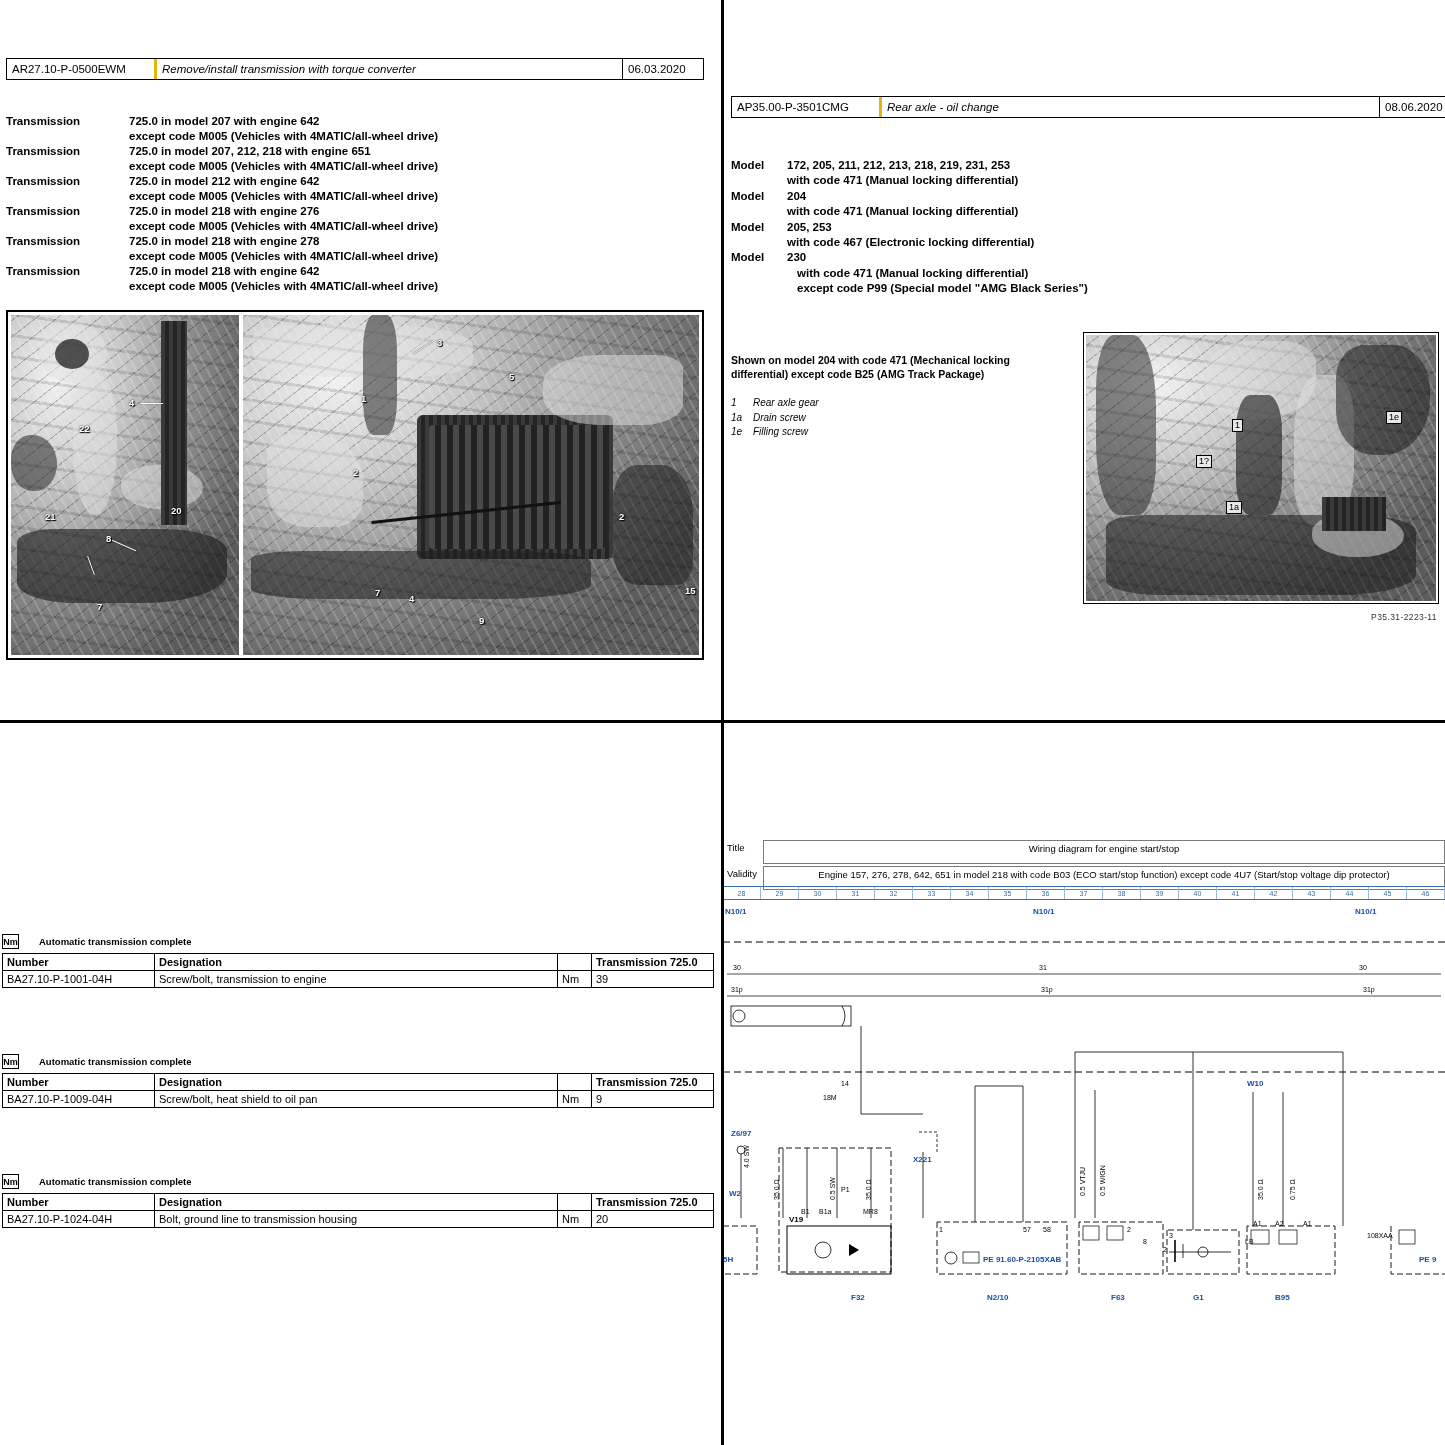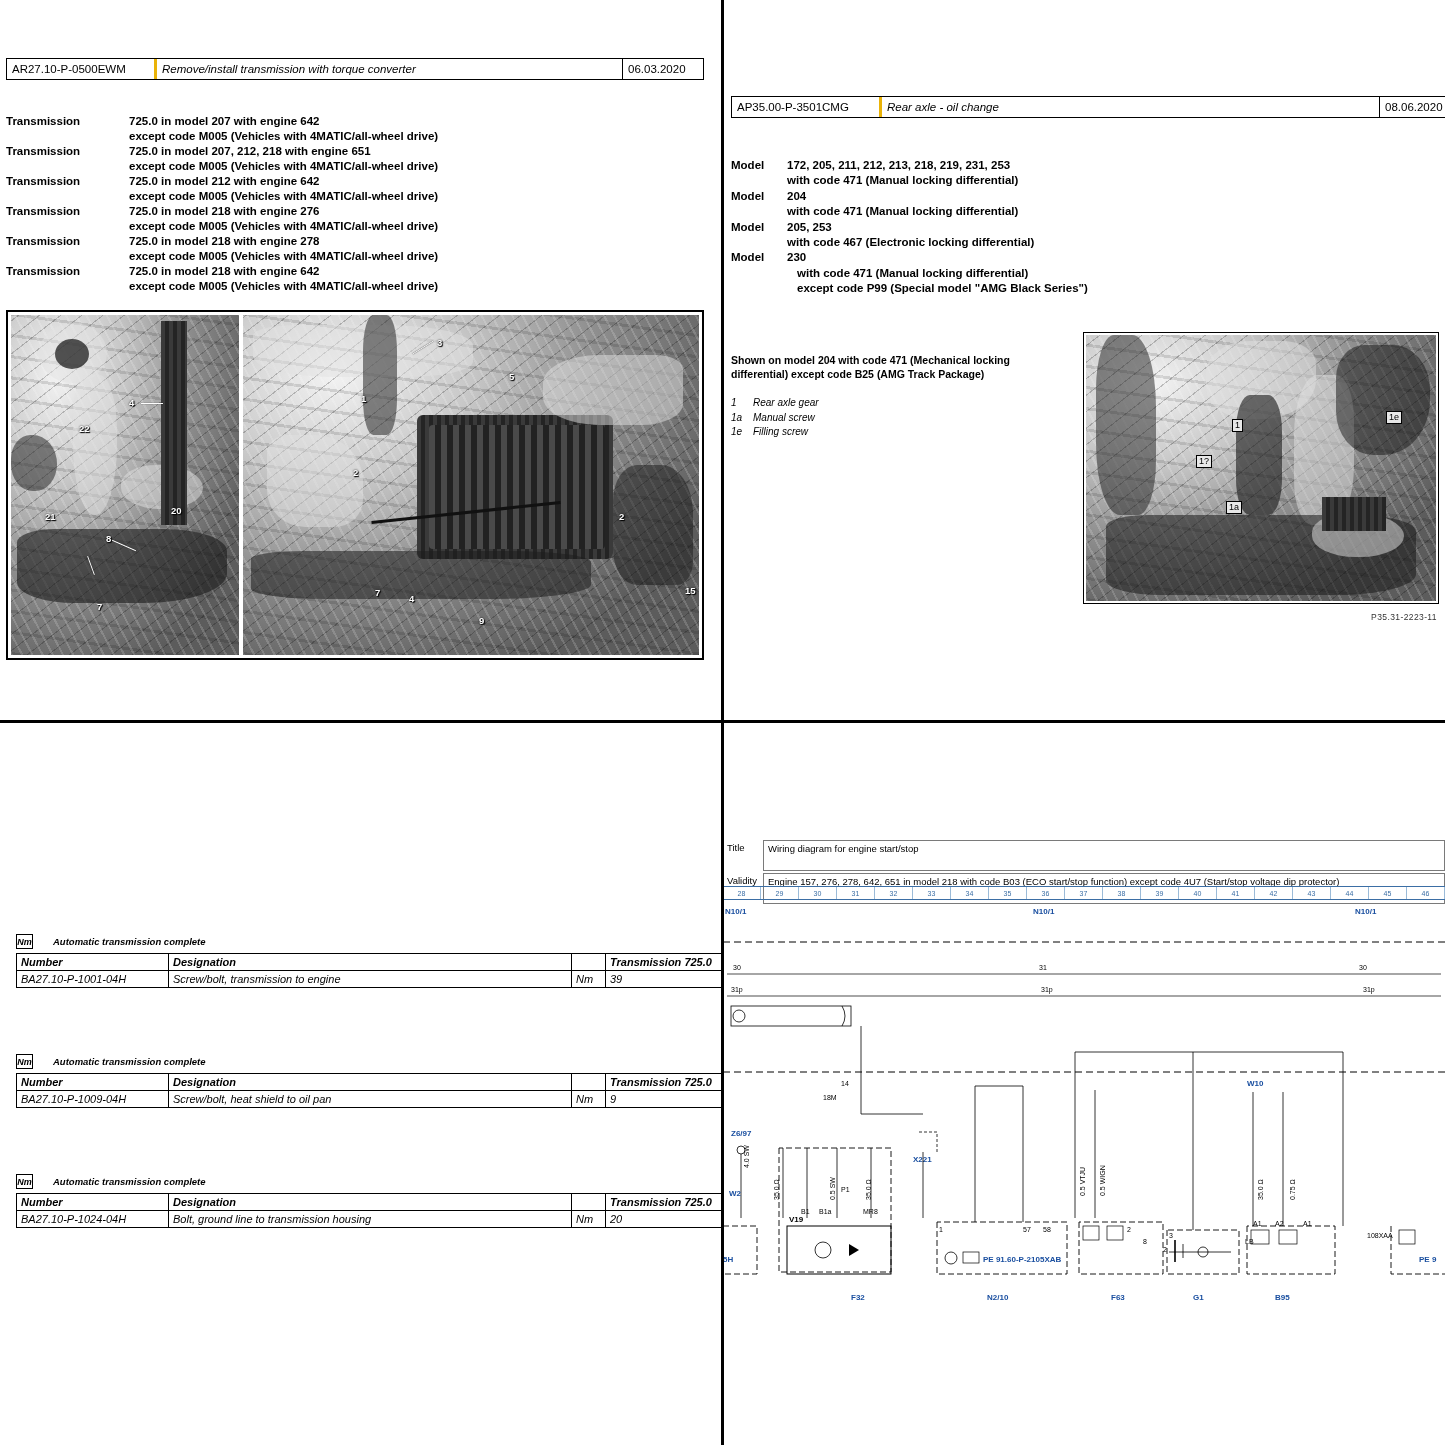--- a/index.html
+++ b/index.html
@@ -96,21 +96,21 @@
     border:1px solid #000; padding:2px; background:#fff;
   }
   .tr-fig .inner { position:relative; width:100%; height:100%; overflow:hidden; background:#9a9a9a; }
   .tr-fignum { position:absolute; right:8px; top:612px; font-size:8.5px; letter-spacing:.4px; color:#333; }
   .boxnum {
     position:absolute; font-size:9px; color:#000; background:#e8e8e8;
     border:1px solid #000; padding:0 2px; line-height:11px;
   }
 
   
-  .torque-group { position:absolute; left:16px; width:712px;font-style:italic; }
+  .torque-group { position:absolute; left:2px; width:712px; }
   .tg-head { display:flex; align-items:center; gap:6px; margin-bottom:4px; }
   .nm-badge {
     width:17px; height:15px; border:1px solid #000; font-size:9px;
     display:flex; align-items:center; justify-content:center; font-weight:bold;
   }
   .tg-title { font-size:9.5px; font-weight:bold;margin-left:14px; }
   table.tq { border-collapse:collapse; width:712px; font-size:11px; }
   table.tq th, table.tq td { border:1px solid #000; padding:2px 4px; text-align:left; font-weight:normal; }
   table.tq th { font-weight:bold; }
   table.tq .c-num { width:152px; }
@@ -119,21 +119,21 @@
   table.tq .c-val { width:122px; }
   table.tq td.unit { text-align:left; }
 
   
   #br { background:#fff; }
   .wd-meta { position:absolute; left:4px; top:118px; width:718px; font-size:9.5px; }
   .wd-meta .row { display:flex; align-items:stretch; margin-bottom:2px; }
   .wd-meta .lab { width:36px; padding-top:2px; }
   .wd-meta .fld {
     flex:1; border:1px solid #7a7a7a; background:#fff; padding:2px 4px;
-    font-size:9.5px; height:31px; overflow:hidden; white-space:nowrap;
+    font-size:9.5px; height:24px; overflow:hidden; white-space:nowrap;text-align:center;
   }
   .wd-ruler {
     position:absolute; left:0; top:164px; width:722px; height:14px;
     border-top:1px solid #3b6ea5; border-bottom:1px solid #3b6ea5;
     display:flex; font-size:7px; color:#3b6ea5;
   }
   .wd-ruler .tick { flex:1; border-right:1px solid #9bbbd8; display:flex; align-items:center; justify-content:center; }
   .wd-canvas { position:absolute; left:0; top:178px; width:722px; height:430px; }
   .wd-canvas svg { display:block; }
   .lblblue { fill:#1a4fa0; font-size:8px; font-family:"Liberation Sans", sans-serif; font-weight:bold; }
@@ -269,21 +269,21 @@
 
     <div class="tr-note">Shown on model 204 with code 471 (Mechanical locking differential) except code B25 (AMG Track Package)</div>
 
     <div class="tr-legend">
       <div class="row">
           <span class="n">1</span>
           <span>Rear axle gear</span>
         </div>
       <div class="row">
           <span class="n">1a</span>
-          <span>Manual screw</span>
+          <span>Drain screw</span>
         </div>
       <div class="row">
           <span class="n">1e</span>
           <span>Filling screw</span>
         </div>
     </div>
 
     <div class="tr-fig">
       <div class="inner">
         <div class="photo-base"></div>

